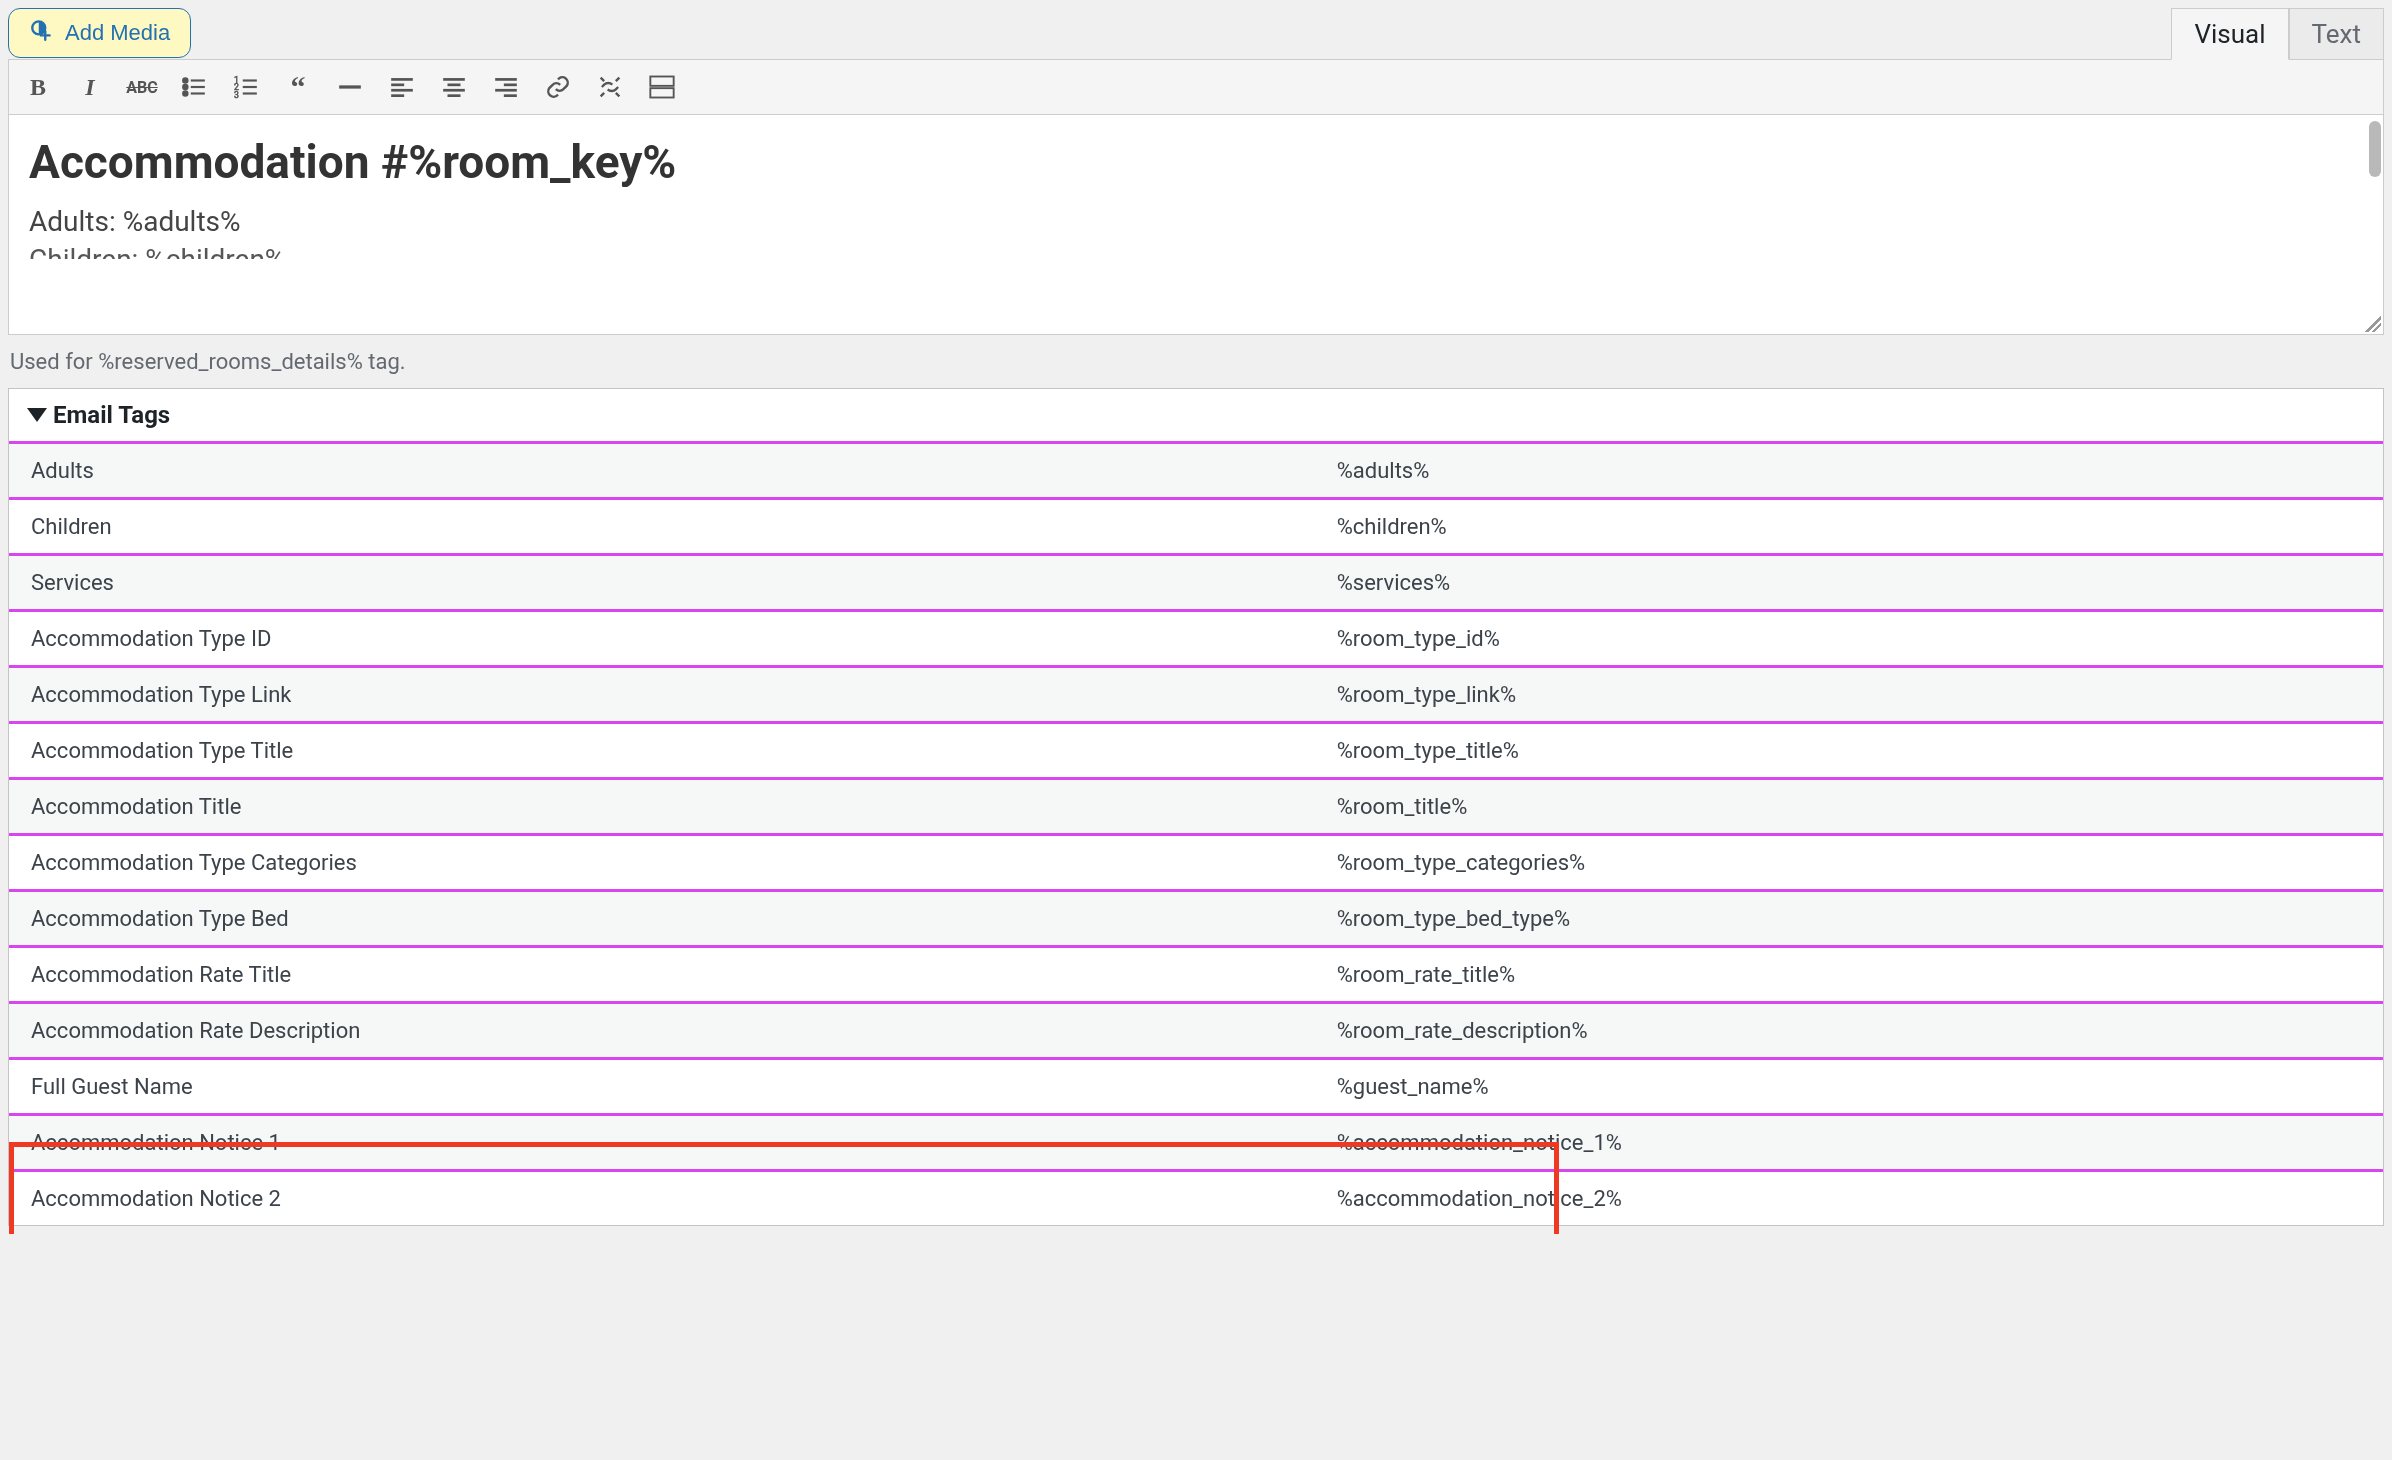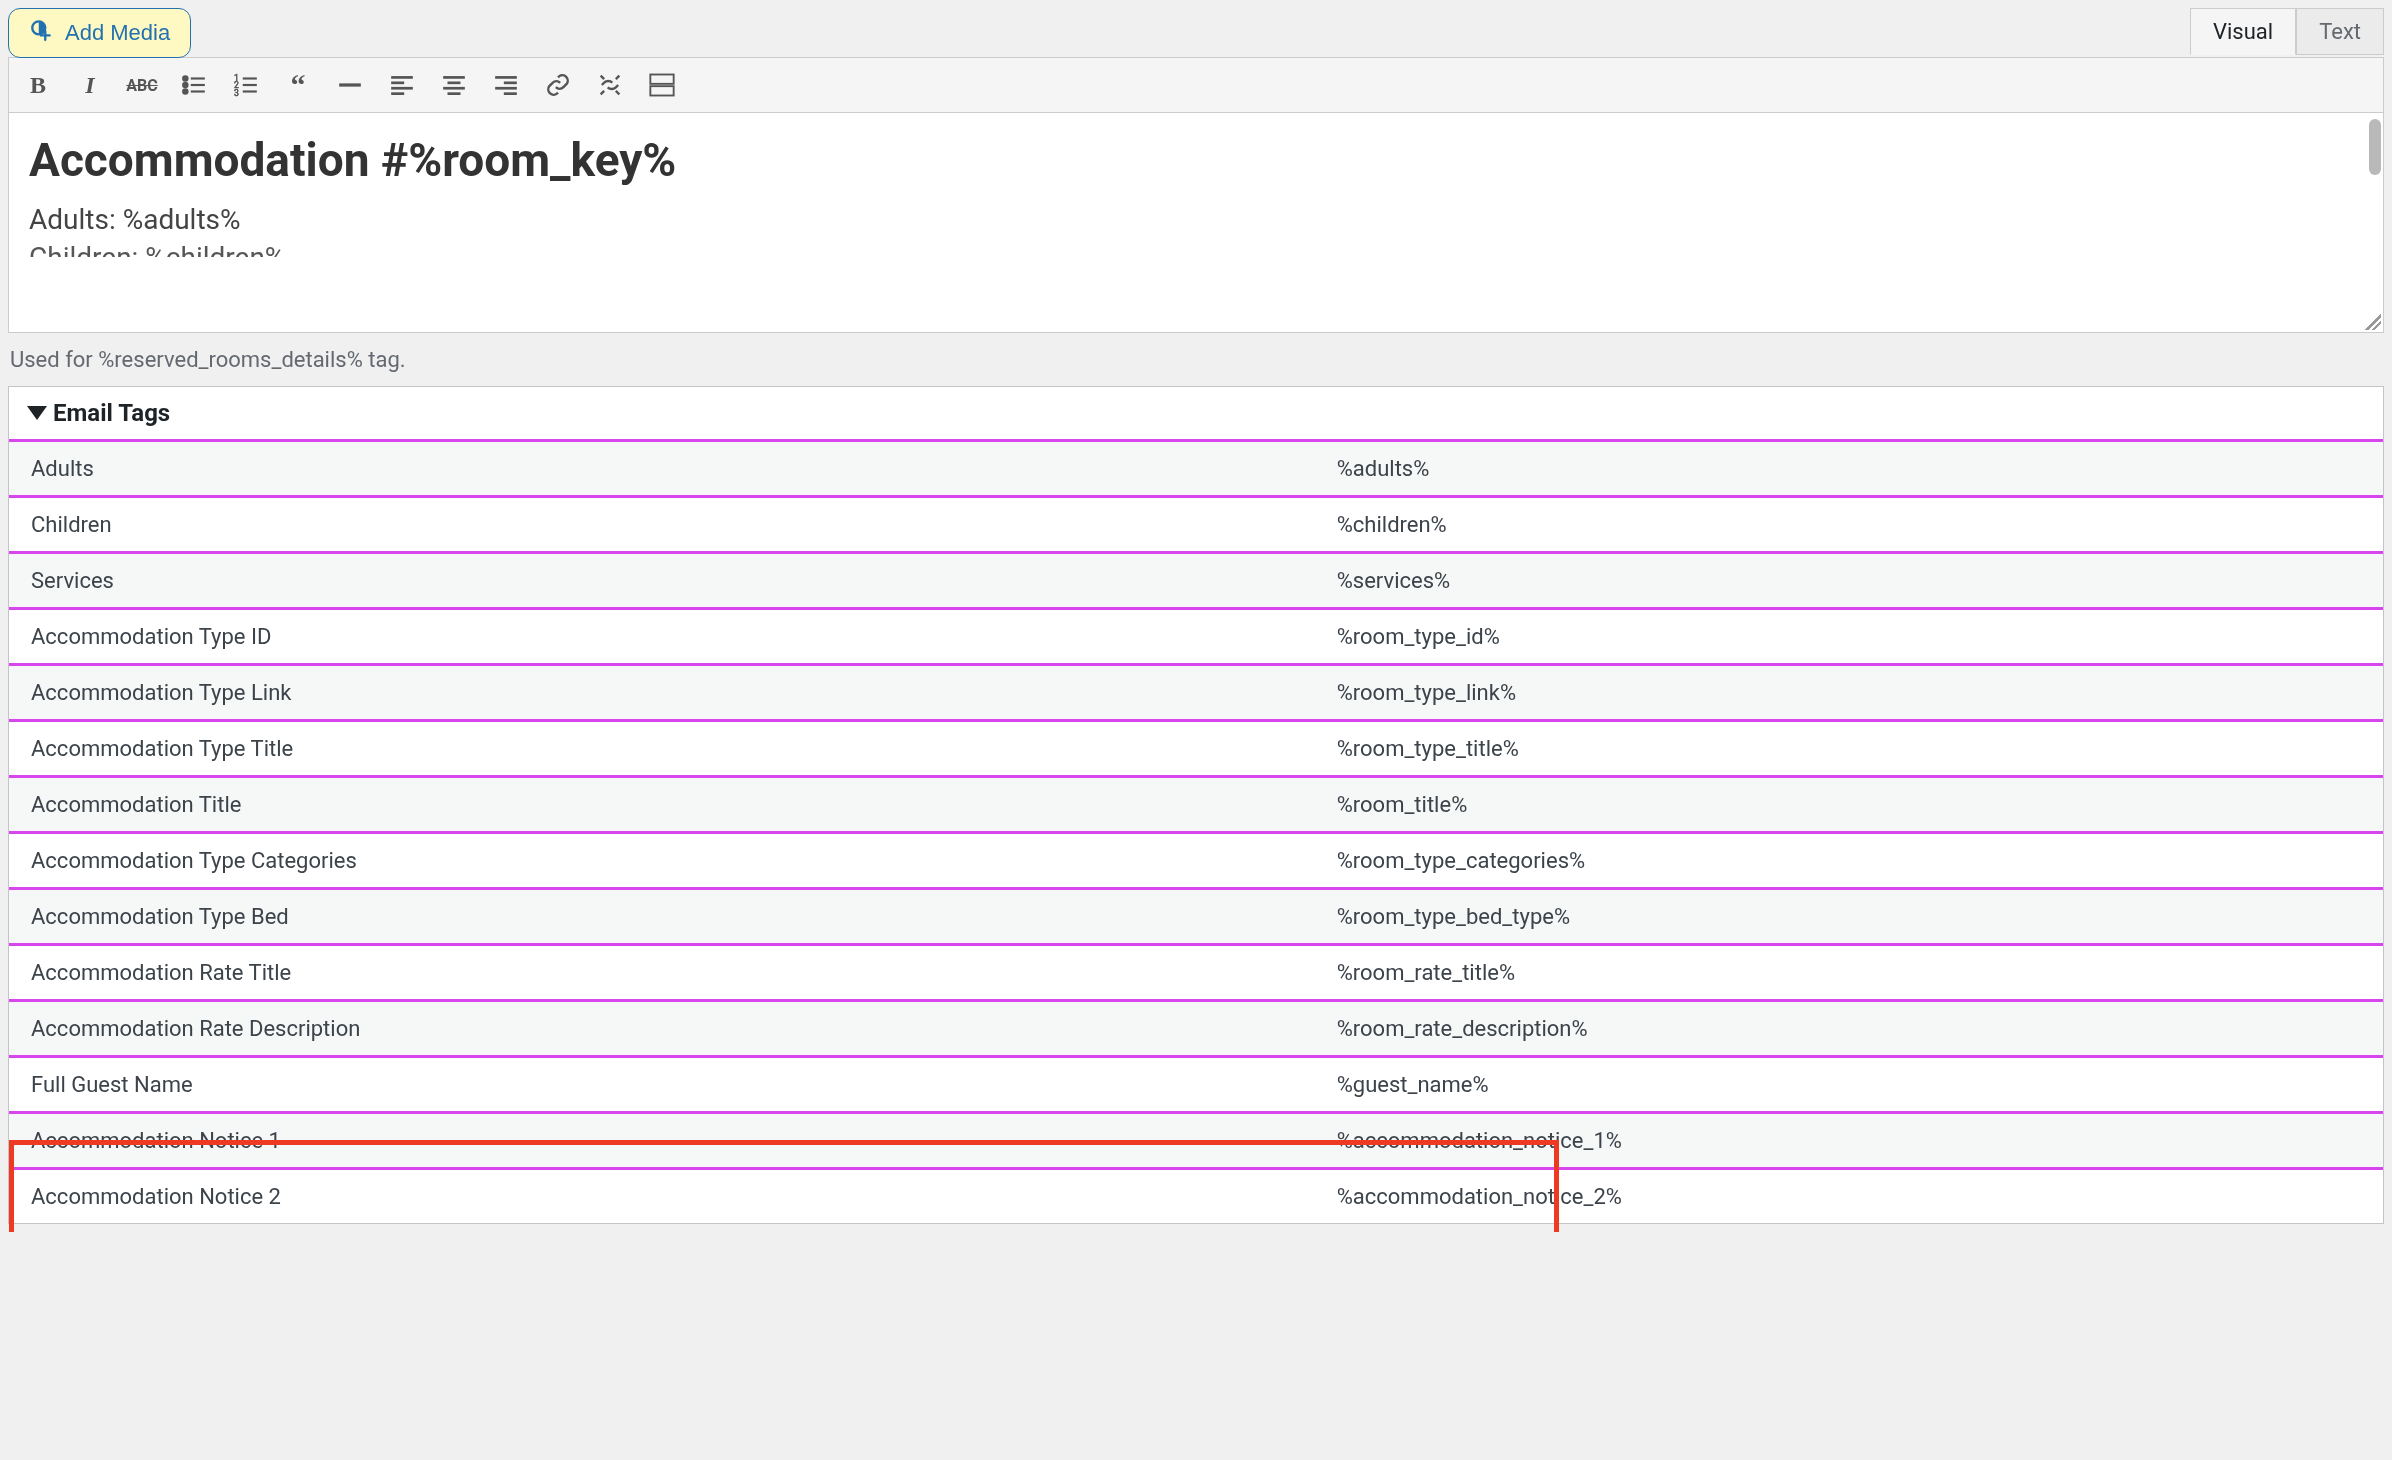--- a/index.html
+++ b/index.html
@@ -54,21 +54,21 @@
     justify-content: space-between;
     align-items: flex-start;
   }
   .tabs {
     display: flex;
   }
   .tab {
     padding: 10px 22px;
     background: #ebebeb;
     border: 1px solid #ccc;
-    font-size: 22px;
+    font-size: 26px;
     cursor: pointer;
     color: #646970;
   }
   .tab.active {
     background: #f5f5f5;
     border-bottom-color: #f5f5f5;
     color: #1d2327;
   }
   .toolbar {
     background: #f5f5f5;

